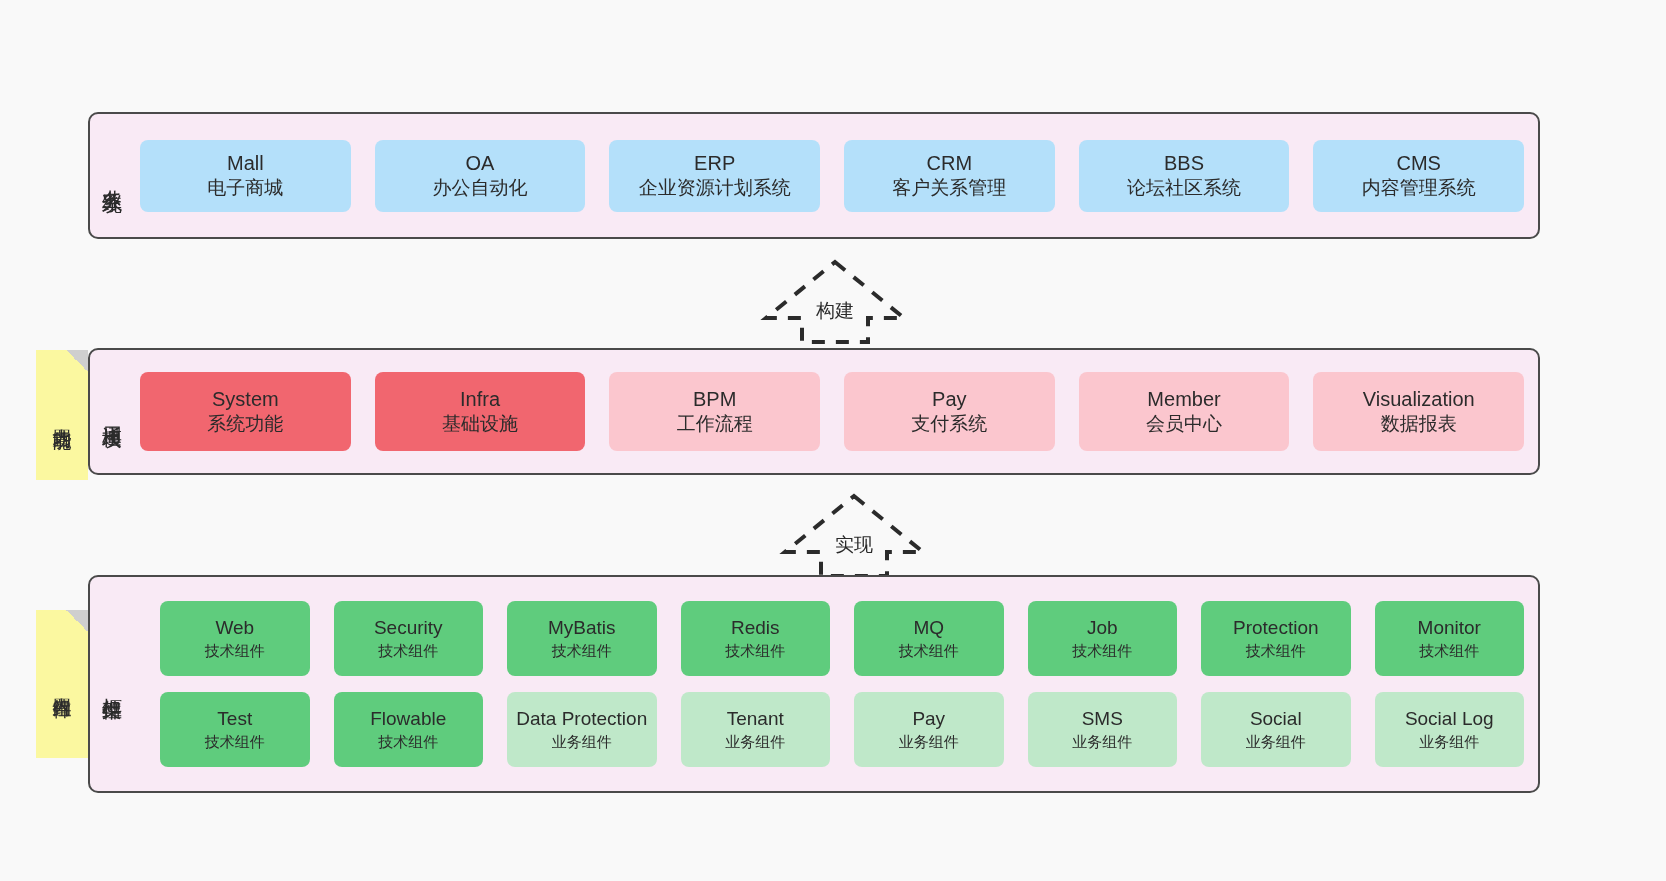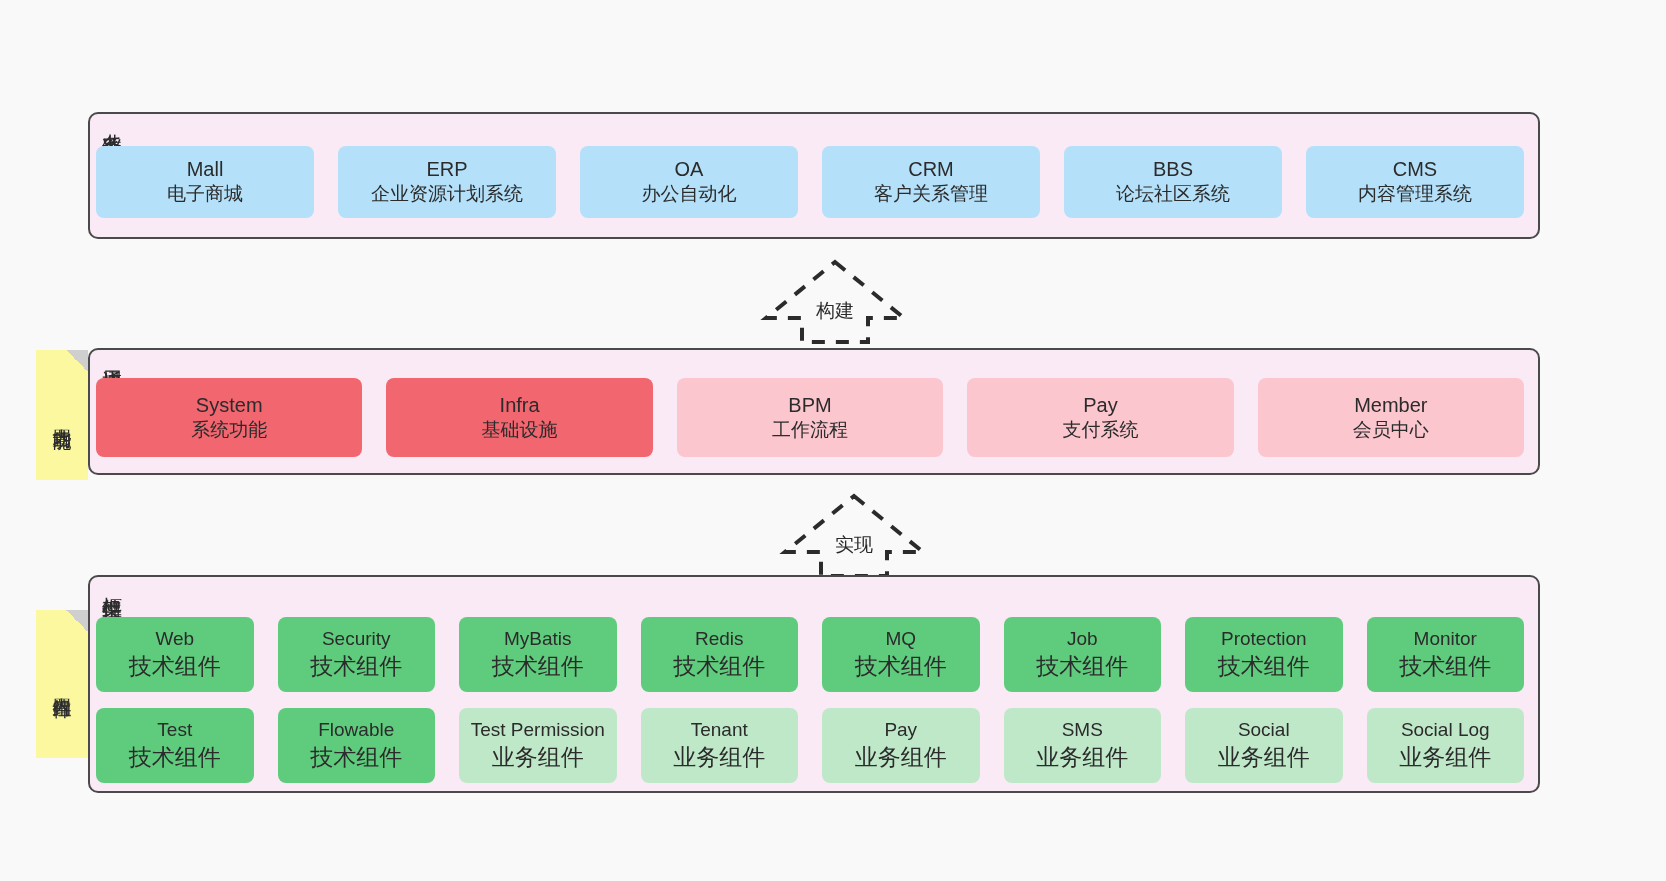--- a/index.html
+++ b/index.html
@@ -18,21 +18,20 @@
   }
 
   
   .layer {
     position: absolute;
     background: #f9eaf5;
     border: 2px solid #4a4a4a;
     border-radius: 10px;
     display: flex;
     align-items: stretch;
-    flex-direction: column;
   }
   .layer-title {
     flex: 0 0 auto;
     width: 44px;
     display: flex;
     align-items: center;
     justify-content: center;
     font-size: 20px;
     color: #2b2b2b;
     letter-spacing: 1px;
@@ -80,21 +79,21 @@
   
   #layer-business  { left: 88px;  top: 112px; width: 1452px; height: 127px; }
   #layer-business  .layer-row { height: 72px; }
 
   #layer-modules   { left: 88px;  top: 348px; width: 1452px; height: 127px; }
   #layer-modules   .layer-row { height: 79px; }
 
   #layer-framework { left: 88px;  top: 575px; width: 1452px; height: 218px; gap: 20px; }
   #layer-framework .layer-row { height: 75px; }
   #layer-framework .node .en { font-size: 19px; }
-  #layer-framework .node .cn { font-size: 23px; }
+  #layer-framework .node .cn { font-size: 15px; }
 
   
   .sticky {
     position: absolute;
     background: #fbf8a0;
     color: #2b2b2b;
     font-size: 19px;
     letter-spacing: 1px;
     line-height: 1.16;
     display: flex;
@@ -141,26 +140,26 @@
 
   <div class="layer" id="layer-business">
     <div class="layer-title">业务系统</div>
     <div class="layer-body">
       <div class="layer-row">
         <div class="node c-blue">
           <span class="en">Mall</span>
           <span class="cn">电子商城</span>
         </div>
         <div class="node c-blue">
+          <span class="en">OA</span>
+          <span class="cn">办公自动化</span>
+        </div>
+        <div class="node c-blue">
           <span class="en">ERP</span>
           <span class="cn">企业资源计划系统</span>
-        </div>
-        <div class="node c-blue">
-          <span class="en">OA</span>
-          <span class="cn">办公自动化</span>
         </div>
         <div class="node c-blue">
           <span class="en">CRM</span>
           <span class="cn">客户关系管理</span>
         </div>
         <div class="node c-blue">
           <span class="en">BBS</span>
           <span class="cn">论坛社区系统</span>
         </div>
         <div class="node c-blue">
@@ -200,20 +199,24 @@
           <span class="cn">工作流程</span>
         </div>
         <div class="node c-pink">
           <span class="en">Pay</span>
           <span class="cn">支付系统</span>
         </div>
         <div class="node c-pink">
           <span class="en">Member</span>
           <span class="cn">会员中心</span>
         </div>
+        <div class="node c-pink">
+          <span class="en">Visualization</span>
+          <span class="cn">数据报表</span>
+        </div>
       </div>
     </div>
   </div>
 
   <div class="arrow" id="arrow-realize">
     <svg viewBox="0 0 150 90" xmlns="http://www.w3.org/2000/svg">
       <path d="M 75 6 L 144 62 L 108 62 L 108 86 L 42 86 L 42 62 L 6 62 Z" fill="none" stroke="#2b2b2b" stroke-width="4" stroke-dasharray="13 11" stroke-linejoin="miter"></path>
     </svg>
     <div class="arrow-label">实现</div>
   </div>
@@ -265,21 +268,21 @@
       <div class="layer-row">
         <div class="node c-green">
           <span class="en">Test</span>
           <span class="cn">技术组件</span>
         </div>
         <div class="node c-green">
           <span class="en">Flowable</span>
           <span class="cn">技术组件</span>
         </div>
         <div class="node c-greenlight">
-          <span class="en">Test Permission</span>
+          <span class="en">Data Protection</span>
           <span class="cn">业务组件</span>
         </div>
         <div class="node c-greenlight">
           <span class="en">Tenant</span>
           <span class="cn">业务组件</span>
         </div>
         <div class="node c-greenlight">
           <span class="en">Pay</span>
           <span class="cn">业务组件</span>
         </div>

